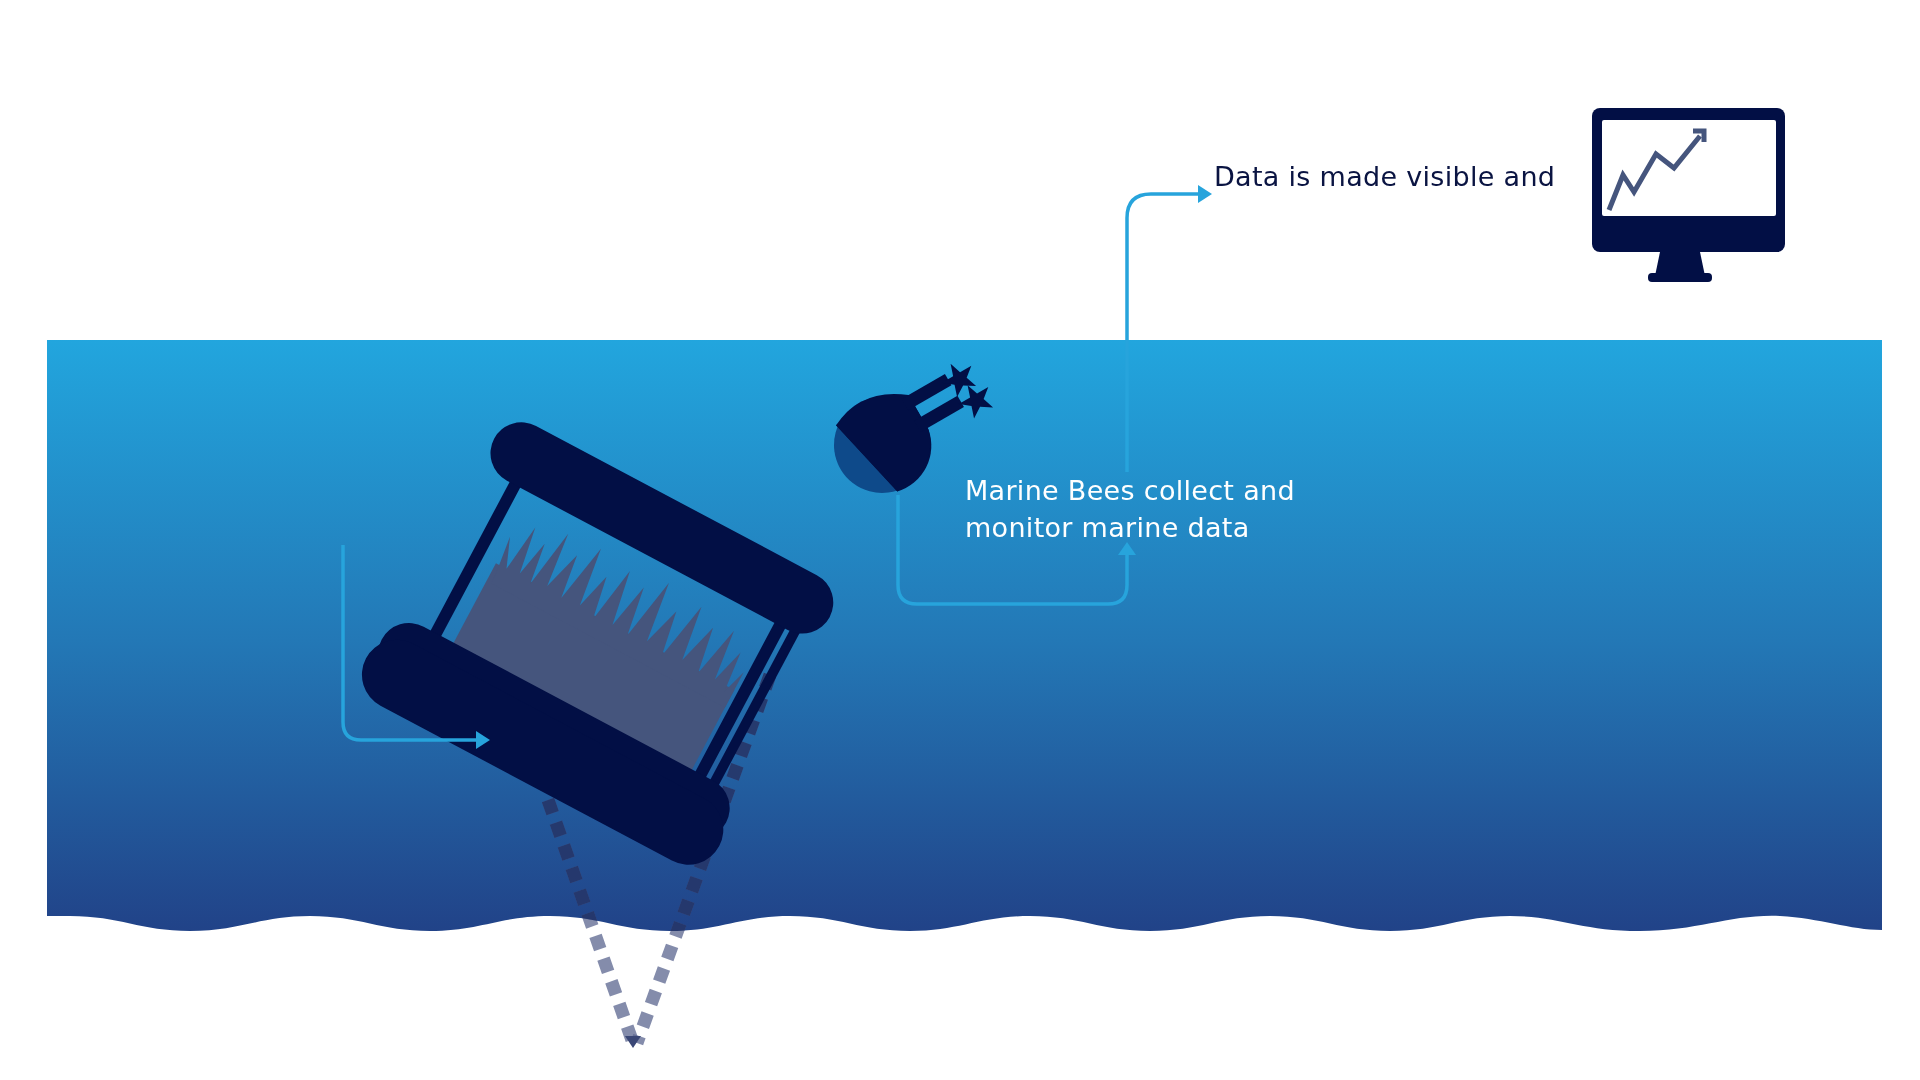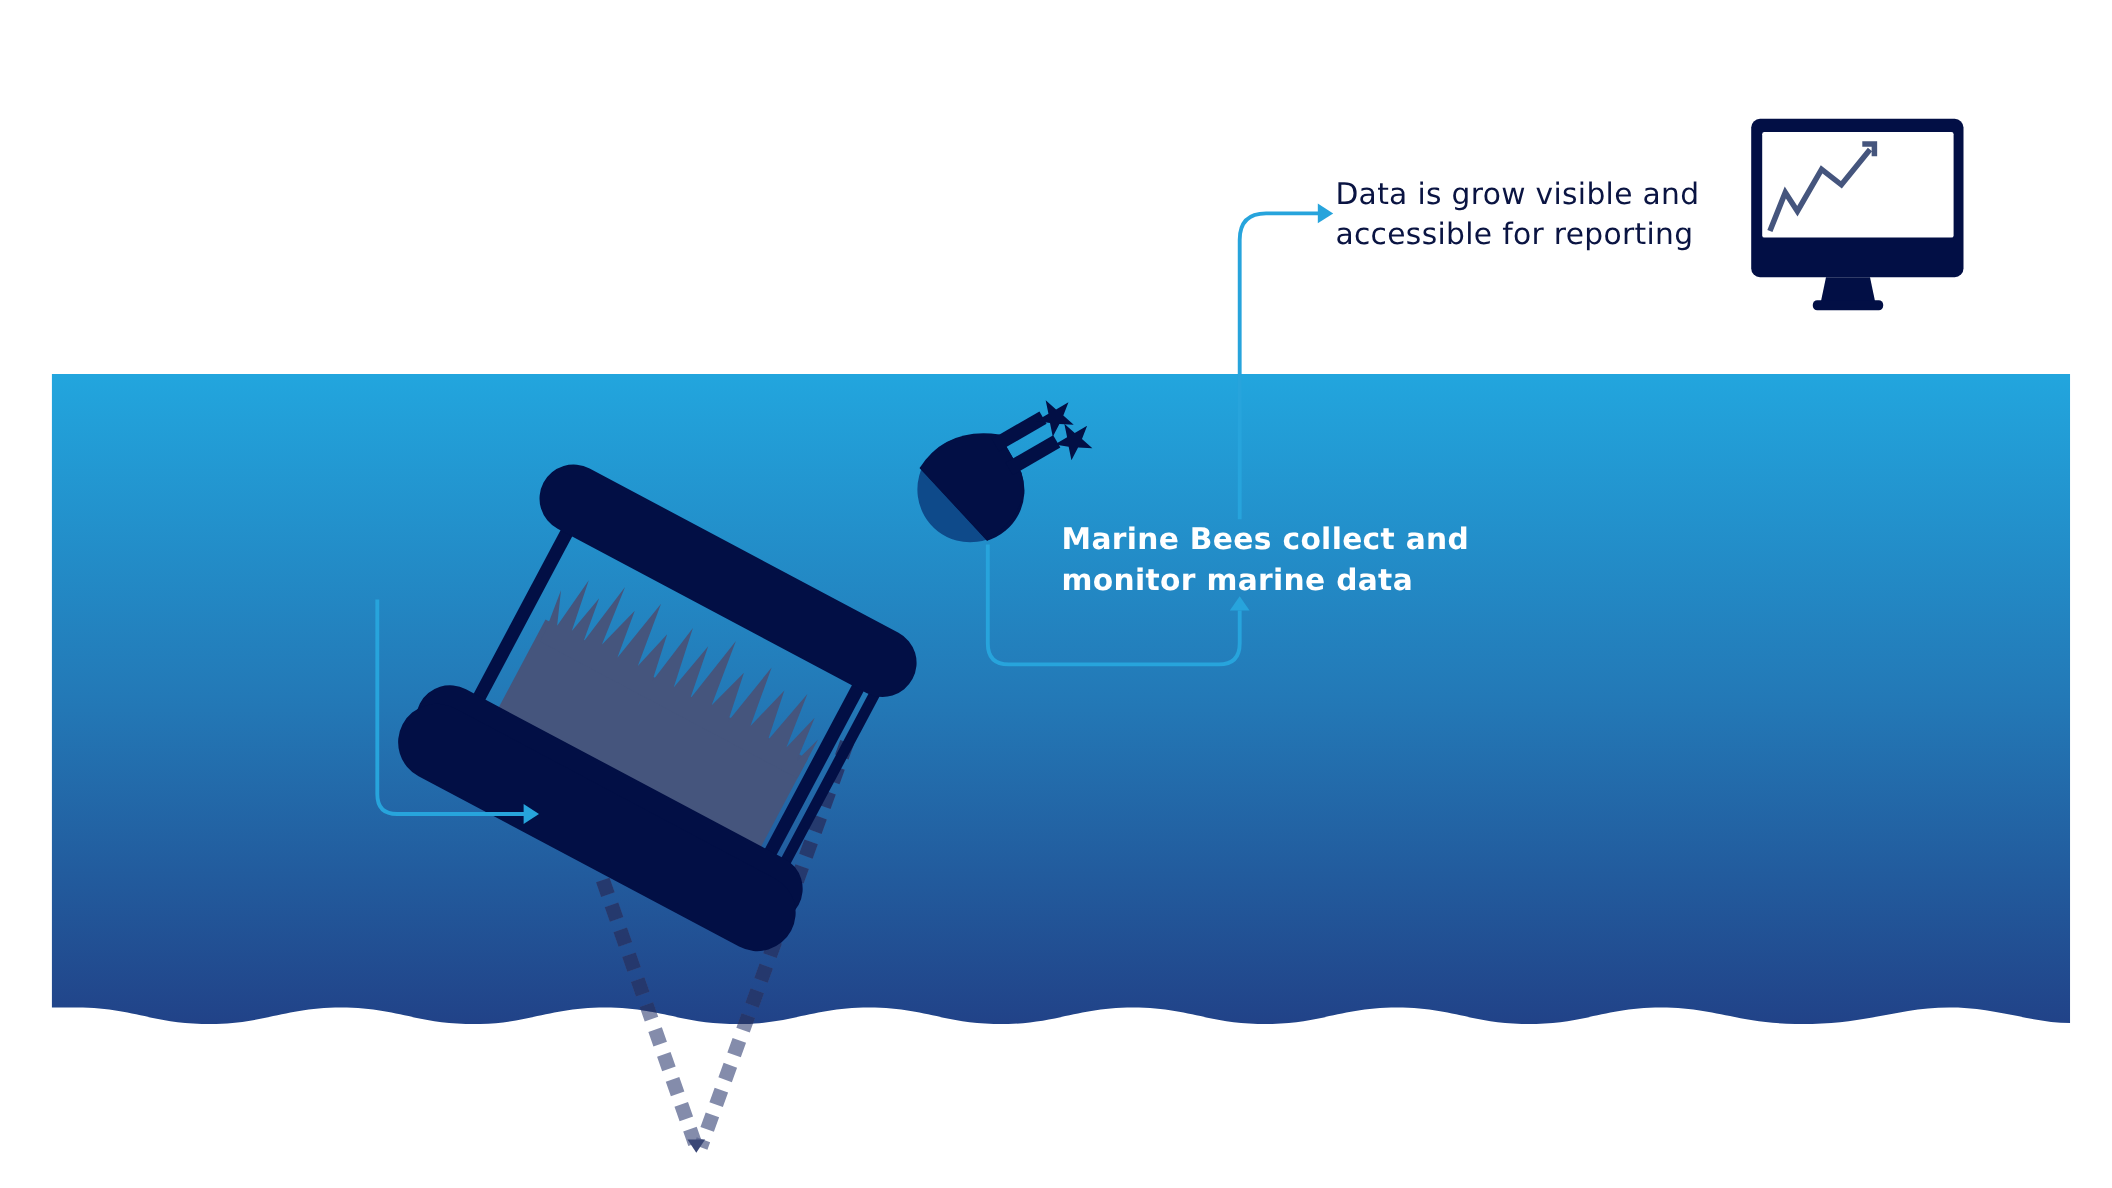--- a/index.html
+++ b/index.html
@@ -3,21 +3,21 @@
 <meta charset="utf-8">
 <style>
   html,body{margin:0;padding:0;background:#ffffff;}
   body{width:1920px;height:1080px;overflow:hidden;position:relative;font-family:"DejaVu Sans","Liberation Sans",sans-serif;}
   #stage{position:absolute;left:0;top:0;width:1920px;height:1080px;}
   .label{position:absolute;font-size:27px;line-height:37px;letter-spacing:0.3px;white-space:nowrap;}
   .label span{display:block;}
   .light{color:#ffffff;}
   .dark{color:#0a1442;}
   #label-platforms{left:176px;top:472px;word-spacing:4px;}
-  #label-bees{left:965px;top:472px;font-weight:bold;}
+  #label-bees{left:965px;top:472px;}
   #label-data{left:1214px;top:158px;}
 </style>
 </head>
 <body>
 
 <svg id="stage" width="1920" height="1080" viewBox="0 0 1920 1080" xmlns="http://www.w3.org/2000/svg">
   <defs>
     <linearGradient id="oceanGrad" x1="0" y1="0" x2="0" y2="1">
       <stop offset="0" stop-color="#22a7df"></stop>
       <stop offset="0.5" stop-color="#2378b6"></stop>
@@ -102,15 +102,14 @@
 
 <div class="label light" id="label-platforms">
 </div>
 
 <div class="label light" id="label-bees">
   <span>Marine Bees collect and</span>
   <span>monitor marine data</span>
 </div>
 
 <div class="label dark" id="label-data">
-  <span>Data is grow visible and</span>
-  <span>accessible for reporting</span>
+  <span>Data is made visible and</span>
 </div>
 
 </body></html>

